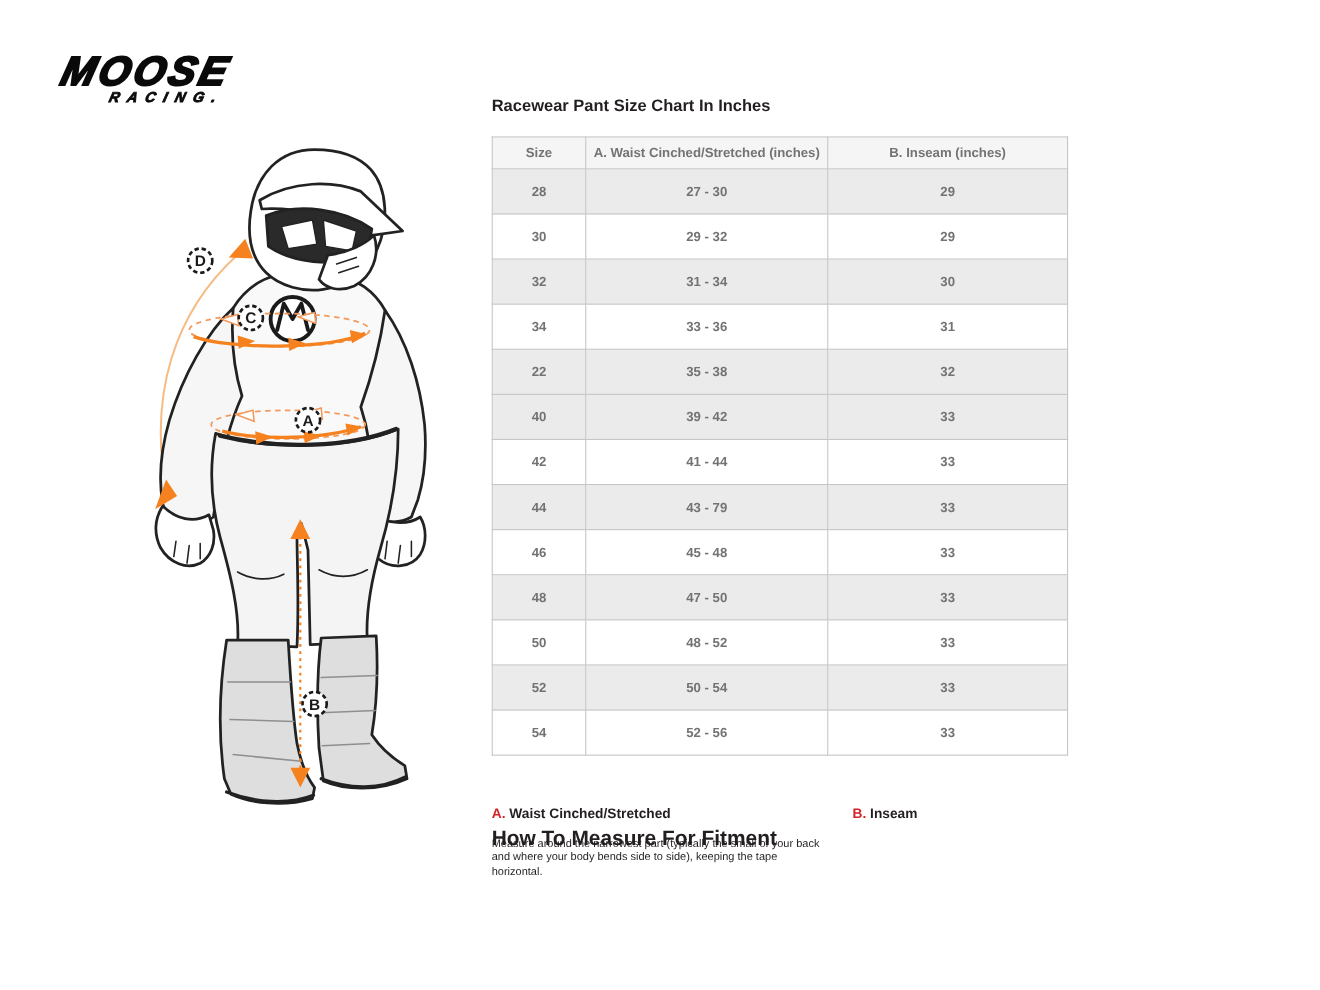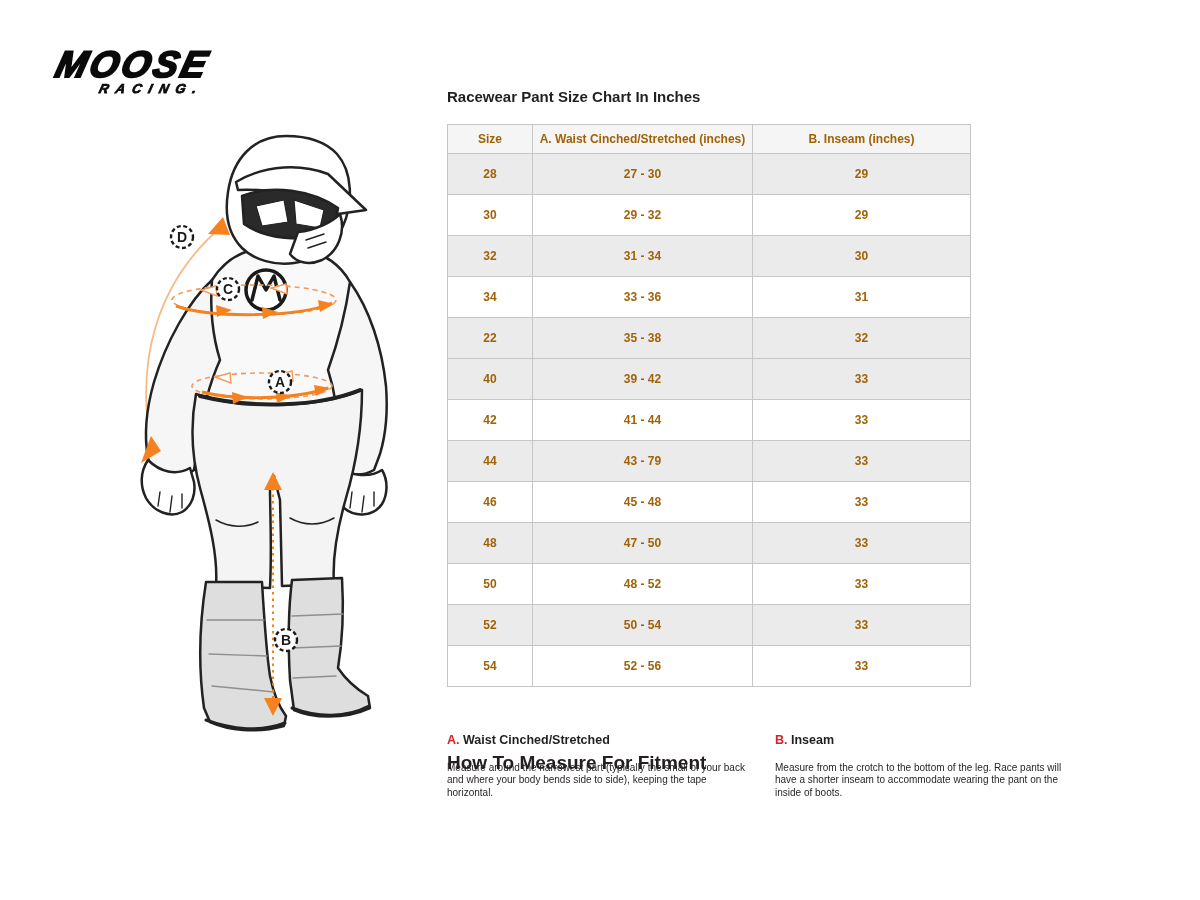--- a/index.html
+++ b/index.html
@@ -12,21 +12,21 @@
   
   .logo { position:absolute; left:55px; top:46px; transform:skewX(-14deg); color:#0a0a0a; }
   .logo-top { font-size:37px; font-weight:bold; font-style:italic; letter-spacing:3px; -webkit-text-stroke:2px #0a0a0a; line-height:1; }
   .logo-bottom { text-align:right; font-size:13px; font-weight:bold; font-style:italic; letter-spacing:7px; margin-top:-2px; -webkit-text-stroke:0.8px #0a0a0a; }
 
   
   .chart-title { position:absolute; left:447px; top:88px; font-size:15px; font-weight:bold; }
   .size-table { position:absolute; left:447px; top:124px; width:523px; border-collapse:collapse; table-layout:fixed; }
   .size-table th, .size-table td {
     border:1px solid #c6c6c6; text-align:center; vertical-align:middle;
-    font-size:12px; font-weight:bold; color:#a16207;
+    font-size:12px; font-weight:bold; color:#737373;
   }
   .size-table th { background:#f5f5f5; height:29px; }
   .size-table td { height:41px; background:#ffffff; }
   .size-table tr.alt td { background:#ebebeb; }
   .col-size { width:85px; } .col-waist { width:220px; } .col-inseam { width:218px; }
 
   
   .howto-heading { position:absolute; left:447px; top:752px; font-size:19px; font-weight:bold; }
   .measure-col { position:absolute; top:733px; }
   .measure-a { left:447px; width:298px; }
@@ -227,17 +227,16 @@
       <span>Waist Cinched/Stretched</span>
     </div>
     <div class="measure-body">Measure around the narrowest part (typically the small of your back and where your body bends side to side), keeping the tape horizontal.</div>
   </div>
 
   <div class="measure-col measure-b">
     <div class="measure-title">
       <span class="red">B.</span>
       <span>Inseam</span>
     </div>
-    <div class="measure-body">Measure from the crotch to the bottom of the leg. Race pants will have a shorter inseam to accommodate wearing the pant on the inside of boots.</div>
   </div>
 
 
 </div>
 
 </body></html>

